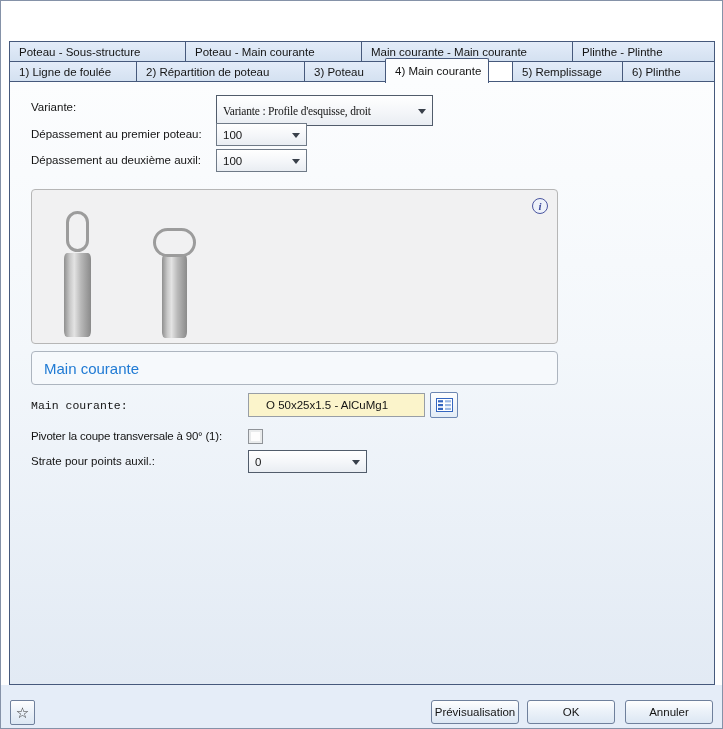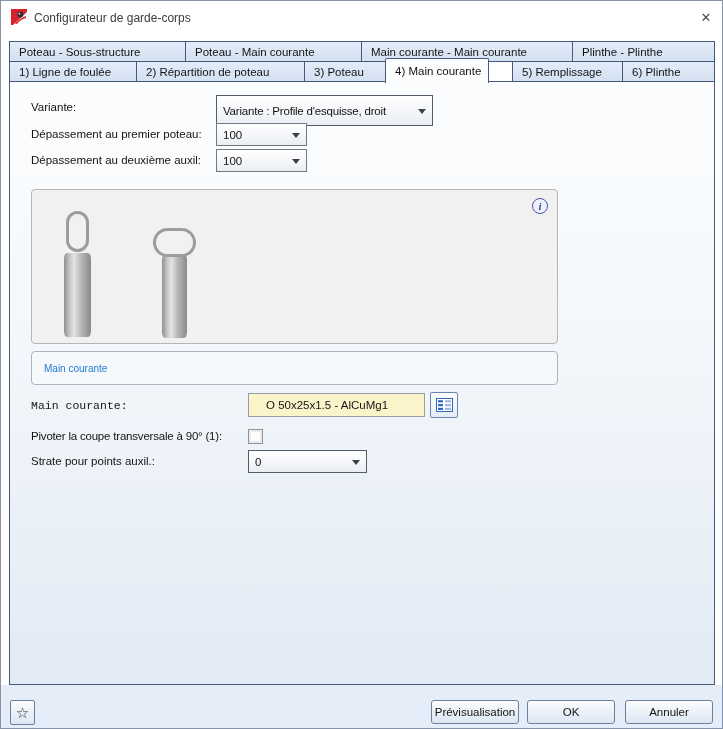--- a/index.html
+++ b/index.html
@@ -32,21 +32,21 @@
         border:1px solid #46597c;
         background:linear-gradient(180deg,#fcfdfe 0%,#f3f7fb 45%,#e2eaf4 100%);}
   .lbl{position:absolute;z-index:5;white-space:nowrap;}
   
   .combo{position:absolute;z-index:5;display:flex;align-items:center;padding-left:6px;
          background:linear-gradient(#ffffff,#f4f6f9 55%,#e9edf2);
          border:1px solid #6f7a87;white-space:nowrap;overflow:hidden;cursor:default;}
   .combo.dark{border-color:#515c6b;}
   .combo .arrow{position:absolute;right:6px;top:50%;margin-top:-2px;width:0;height:0;
         border-left:4px solid transparent;border-right:4px solid transparent;border-top:5px solid #39404a;}
-  .cb-variante{left:215px;top:94px;width:217px;height:31px;}
+  .cb-variante{left:215px;top:94px;width:217px;height:31px;font-family:Liberation Serif, serif;}
   .cb-dep1{left:215px;top:122px;width:91px;height:23px;}
   .cb-dep2{left:215px;top:148px;width:91px;height:23px;}
   .cb-strate{left:247px;top:449px;width:119px;height:23px;}
   .l-variante{left:30px;top:100px;}
   .l-dep1{left:30px;top:127px;}
   .l-dep2{left:30px;top:153px;}
   
   .preview{position:absolute;left:30px;top:188px;width:527px;height:155px;z-index:5;
            background:#f1f1f2;border:1px solid #b6b6b6;border-radius:4px;}
   .info{position:absolute;right:9px;top:8px;width:16px;height:16px;border:1px solid #4a55a0;
@@ -54,21 +54,21 @@
         color:#3f4c9c;font-family:"Liberation Serif",serif;font-style:italic;font-weight:bold;font-size:11px;}
   .ringL{position:absolute;left:34px;top:21px;width:23px;height:41px;border:3px solid #9c9c9c;border-radius:13px;}
   .cylL{position:absolute;left:32px;top:63px;width:27px;height:84px;border-radius:3px/6px;
         background:linear-gradient(90deg,#8f8f8f 0%,#c9c9c9 22%,#e3e3e3 38%,#b9b9b9 62%,#8a8a8a 100%);}
   .ringR{position:absolute;left:121px;top:38px;width:43px;height:29px;border:3px solid #9c9c9c;border-radius:16px;}
   .cylR{position:absolute;left:130px;top:64px;width:25px;height:84px;border-radius:3px/6px;
         background:linear-gradient(90deg,#8f8f8f 0%,#c9c9c9 22%,#e3e3e3 38%,#b9b9b9 62%,#8a8a8a 100%);}
   
   .caption{position:absolute;left:30px;top:350px;width:527px;height:34px;z-index:5;
            background:#f6f9fc;border:1px solid #adb5bf;border-radius:4px;
-           display:flex;align-items:center;padding-left:12px;color:#1f7ad4;font-size:10px;}
+           display:flex;align-items:center;padding-left:12px;color:#1f7ad4;font-size:15px;}
   
   .l-mc{left:30px;top:398px;font-family:Liberation Mono, monospace;}
   .field-yellow{position:absolute;left:247px;top:392px;width:177px;height:24px;z-index:5;
            background:#fbf4cb;border:1px solid #989ea6;display:flex;align-items:center;
            padding-left:17px;white-space:nowrap;overflow:hidden;}
   .listbtn{position:absolute;left:429px;top:391px;width:28px;height:26px;z-index:5;
            border:1px solid #6d87b2;border-radius:2px;display:flex;align-items:center;justify-content:center;
            background:linear-gradient(#fefefe,#e3ecf6);}
   .l-pivot{left:30px;top:429px;max-width:215px;overflow:hidden;letter-spacing:-0.2px;}
   .checkbox{position:absolute;left:247px;top:428px;width:15px;height:15px;z-index:5;
@@ -82,31 +82,20 @@
   .star{left:9px;top:699px;width:25px;height:25px;font-size:15px;color:#2f2f2f;border-radius:2px;}
   .b-prev{left:430px;top:699px;width:88px;height:24px;}
   .b-ok{left:526px;top:699px;width:88px;height:24px;}
   .b-cancel{left:624px;top:699px;width:88px;height:24px;}
 </style>
 </head>
 <body>
 
 <div class="dialog">
 
-  <div class="titlebar">
-    <svg class="appicon" viewBox="0 0 16 16">
-      <rect width="16" height="16" fill="#d8232a"></rect>
-      <path d="M2 16 L16 3 L16 16 Z" fill="#ffffff"></path>
-      <path d="M4 15 C8 10 12 8 15 7 L15 9 C11 10 8 12 6 15 Z" fill="#d8232a"></path>
-      <circle cx="9.3" cy="5.6" r="3" fill="#2e2e36"></circle>
-      <circle cx="8.4" cy="4.7" r="0.9" fill="#ffffff" opacity="0.85"></circle>
-    </svg>
-    <span class="title">Configurateur de garde-corps</span>
-    <div class="close">✕</div>
-  </div>
 
   <div class="tab r1 t1a">
       <span>Poteau - Sous-structure</span>
     </div>
   <div class="tab r1 t1b">
       <span>Poteau - Main courante</span>
     </div>
   <div class="tab r1 t1d">
       <span>Plinthe - Plinthe</span>
     </div>

